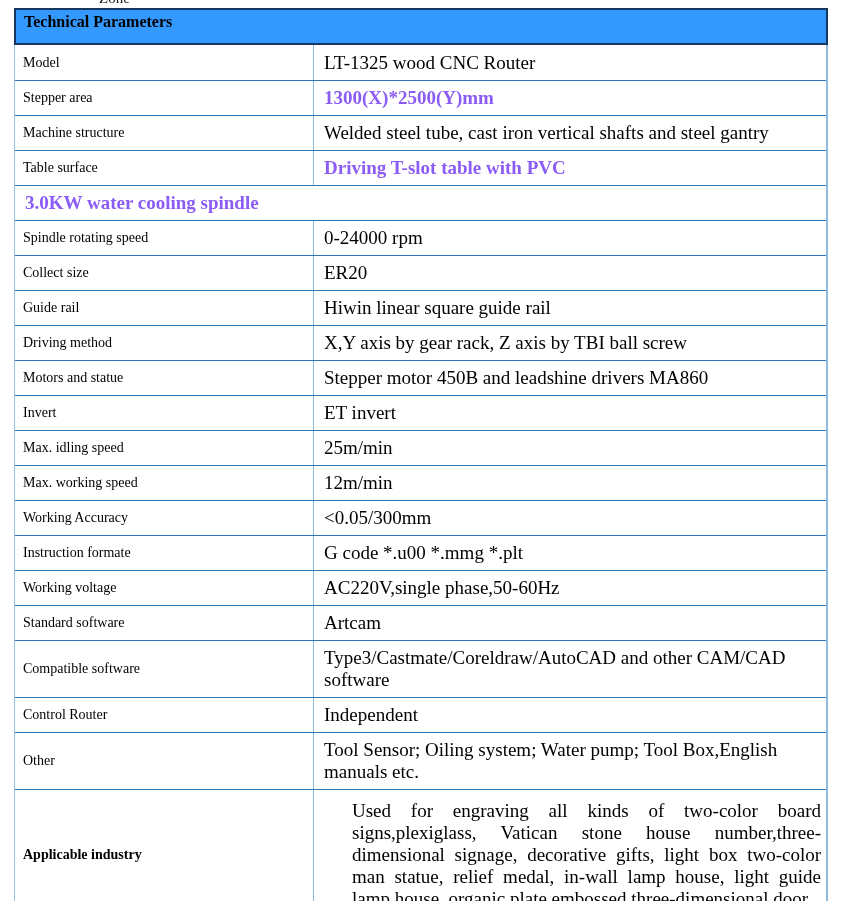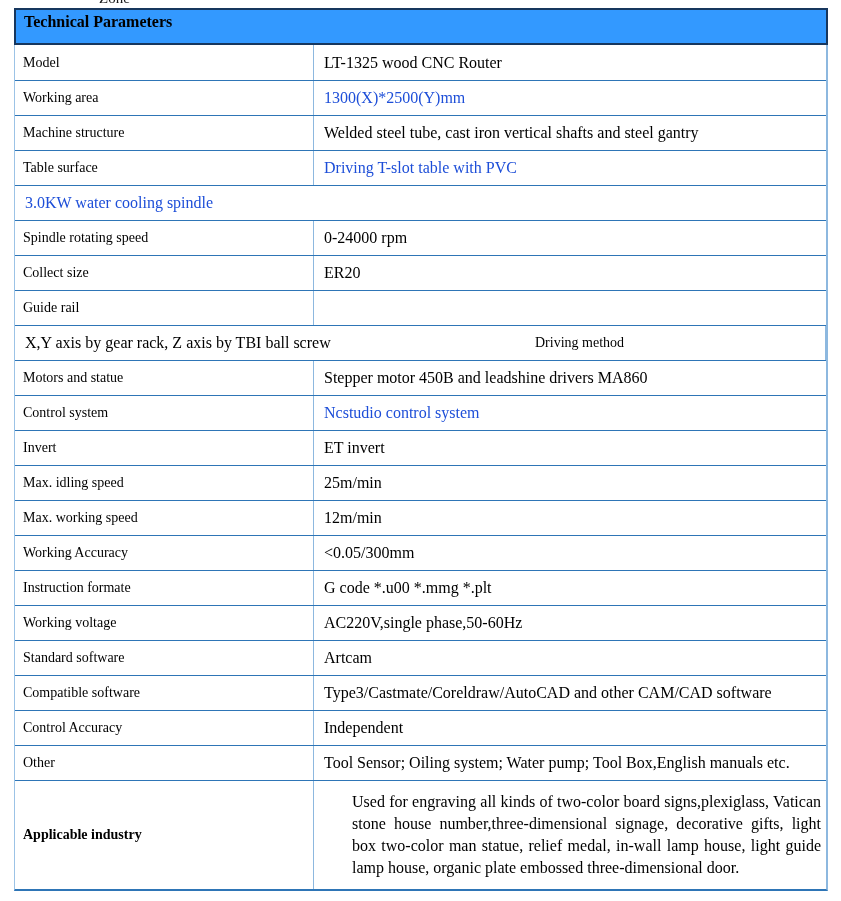--- a/index.html
+++ b/index.html
@@ -51,24 +51,24 @@
   .cell { display: flex; align-items: center; }
   .label-cell {
     width: 299px; flex: 0 0 299px;
     border-right: 1.5px solid #8DB8DF;
     padding: 6px 6px 6px 8px;
     font-size: 14px;
   }
   .value-cell {
     flex: 1 1 auto;
     padding: 6px 5px 6px 10px;
-    font-size: 16px;
+    font-size: 19px;
   }
   .bold { font-weight: bold; }
-  .blue-val { color: #1d4ed8; font-weight: normal; }
+  .blue-val { color: #8b5cf6; font-weight: bold; }
   .justify {
     text-align: justify;
     line-height: 22px;
     padding: 4px 0;
     margin-left: 28px;
   }
 </style>
 </head>
 <body>
 
@@ -85,21 +85,21 @@
     <div class="cell label-cell">
       <span>Model</span>
     </div>
     <div class="cell value-cell">
       <span>LT-1325 wood CNC Router</span>
     </div>
   </div>
 
   <div class="row">
     <div class="cell label-cell">
-      <span>Working area</span>
+      <span>Stepper area</span>
     </div>
     <div class="cell value-cell">
       <span class="blue-val">1300(X)*2500(Y)mm</span>
     </div>
   </div>
 
   <div class="row">
     <div class="cell label-cell">
       <span>Machine structure</span>
     </div>
@@ -138,48 +138,43 @@
     </div>
     <div class="cell value-cell">
       <span>ER20</span>
     </div>
   </div>
 
   <div class="row">
     <div class="cell label-cell">
       <span>Guide rail</span>
     </div>
-  </div>
-
-  <div class="row">
+    <div class="cell value-cell">
+      <span>Hiwin linear square guide rail</span>
+    </div>
+  </div>
+
+  <div class="row">
+    <div class="cell label-cell">
+      <span>Driving method</span>
+    </div>
     <div class="cell value-cell">
       <span>X,Y axis by gear rack, Z axis by TBI ball screw</span>
     </div>
-    <div class="cell label-cell">
-      <span>Driving method</span>
-    </div>
   </div>
 
   <div class="row">
     <div class="cell label-cell">
       <span>Motors and statue</span>
     </div>
     <div class="cell value-cell">
       <span>Stepper motor 450B and leadshine drivers MA860</span>
     </div>
   </div>
 
-  <div class="row">
-    <div class="cell label-cell">
-      <span>Control system</span>
-    </div>
-    <div class="cell value-cell">
-      <span class="blue-val">Ncstudio control system</span>
-    </div>
-  </div>
 
   <div class="row">
     <div class="cell label-cell">
       <span>Invert</span>
     </div>
     <div class="cell value-cell">
       <span>ET invert</span>
     </div>
   </div>
 
@@ -241,21 +236,21 @@
     <div class="cell label-cell">
       <span>Compatible software</span>
     </div>
     <div class="cell value-cell">
       <span>Type3/Castmate/Coreldraw/AutoCAD and other CAM/CAD software</span>
     </div>
   </div>
 
   <div class="row">
     <div class="cell label-cell">
-      <span>Control Accuracy</span>
+      <span>Control Router</span>
     </div>
     <div class="cell value-cell">
       <span>Independent</span>
     </div>
   </div>
 
   <div class="row">
     <div class="cell label-cell">
       <span>Other</span>
     </div>

